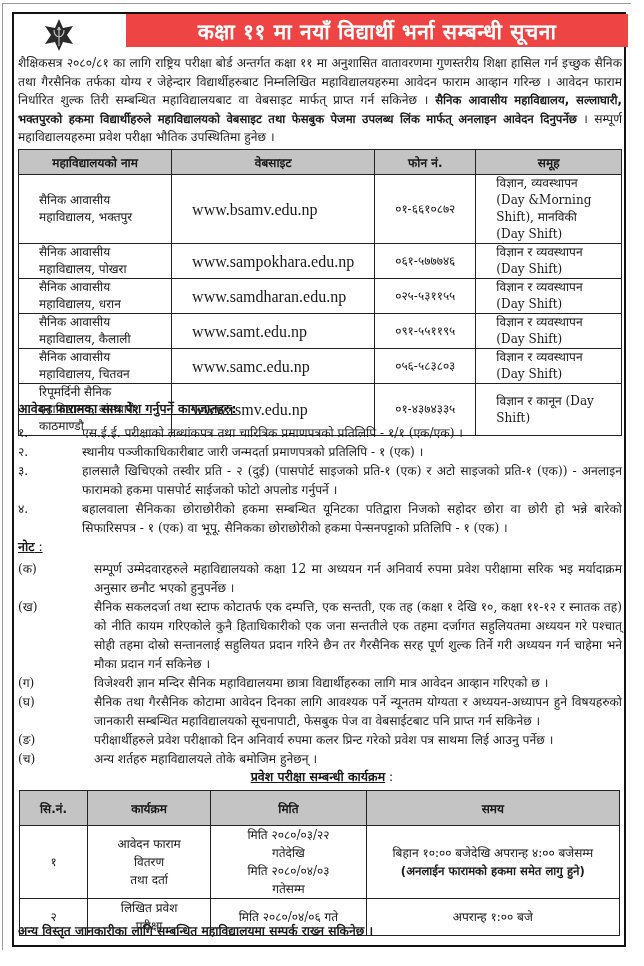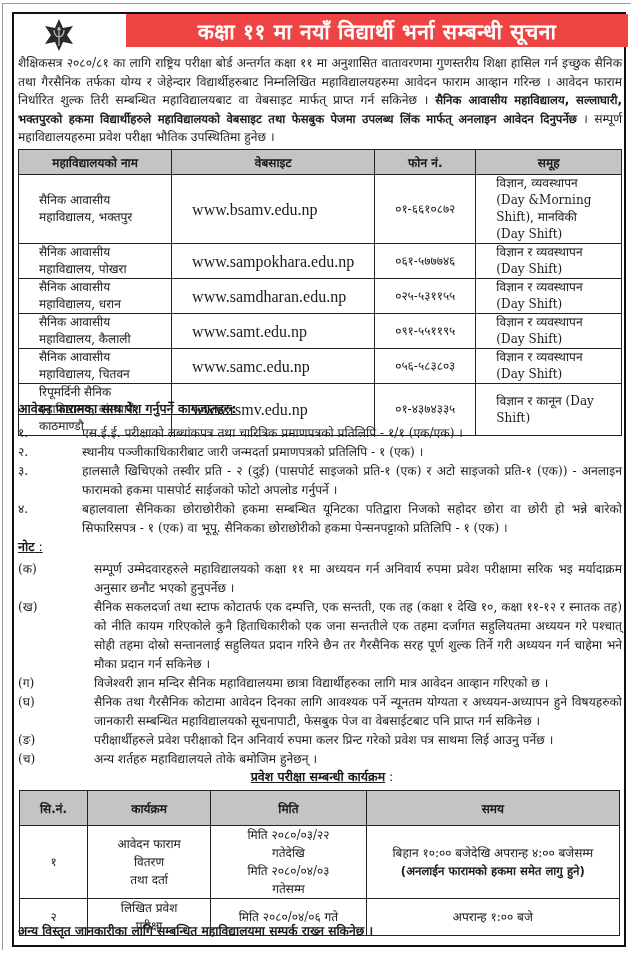--- a/index.html
+++ b/index.html
@@ -138,21 +138,21 @@
       <span class="num">४.</span>
       <span class="txt">बहालवाला सैनिकका छोराछोरीको हकमा सम्बन्धित यूनिटका पतिद्वारा निजको सहोदर छोरा वा छोरी हो भन्ने बारेको सिफारिसपत्र - १ (एक) वा भूपू. सैनिकका छोराछोरीको हकमा पेन्सनपट्टाको प्रतिलिपि - १ (एक) ।</span>
     </div>
 </div>
 
 <div class="note-head"><span>नोट</span><span style="font-weight:normal"> :</span></div>
 
 <div class="list notes" style="top:560px">
   <div class="item">
       <span class="num">(क)</span>
-      <span class="txt">सम्पूर्ण उम्मेदवारहरुले महाविद्यालयको कक्षा ११ मा अध्ययन गर्न अनिवार्य रुपमा प्रवेश परीक्षामा सरिक भइ मर्यादाक्रम अनुसार छनौट भएको हुनुपर्नेछ ।</span>
+      <span class="txt">सम्पूर्ण उम्मेदवारहरुले महाविद्यालयको कक्षा 12 मा अध्ययन गर्न अनिवार्य रुपमा प्रवेश परीक्षामा सरिक भइ मर्यादाक्रम अनुसार छनौट भएको हुनुपर्नेछ ।</span>
     </div>
   <div class="item">
       <span class="num">(ख)</span>
       <span class="txt">सैनिक सकलदर्जा तथा स्टाफ कोटातर्फ एक दम्पत्ति, एक सन्तती, एक तह (कक्षा १ देखि १०, कक्षा ११-१२ र स्नातक तह) को नीति कायम गरिएकोले कुनै हिताधिकारीको एक जना सन्ततीले एक तहमा दर्जागत सहुलियतमा अध्ययन गरे पश्चात् सोही तहमा दोस्रो सन्तानलाई सहुलियत प्रदान गरिने छैन तर गैरसैनिक सरह पूर्ण शुल्क तिर्ने गरी अध्ययन गर्न चाहेमा भने मौका प्रदान गर्न सकिनेछ ।</span>
     </div>
   <div class="item">
       <span class="num">(ग)</span>
       <span class="txt">विजेश्वरी ज्ञान मन्दिर सैनिक महाविद्यालयमा छात्रा विद्यार्थीहरुका लागि मात्र आवेदन आव्हान गरिएको छ ।</span>
     </div>
   <div class="item">

